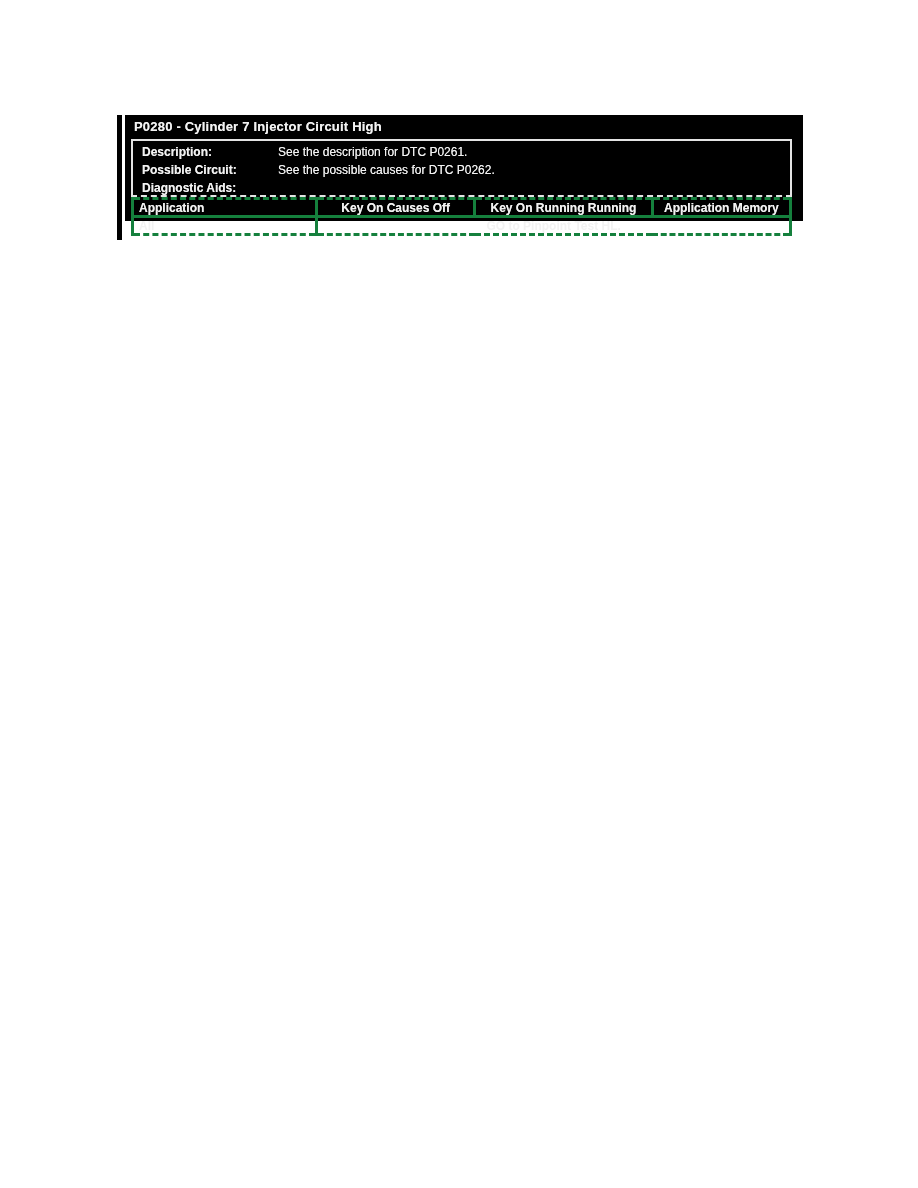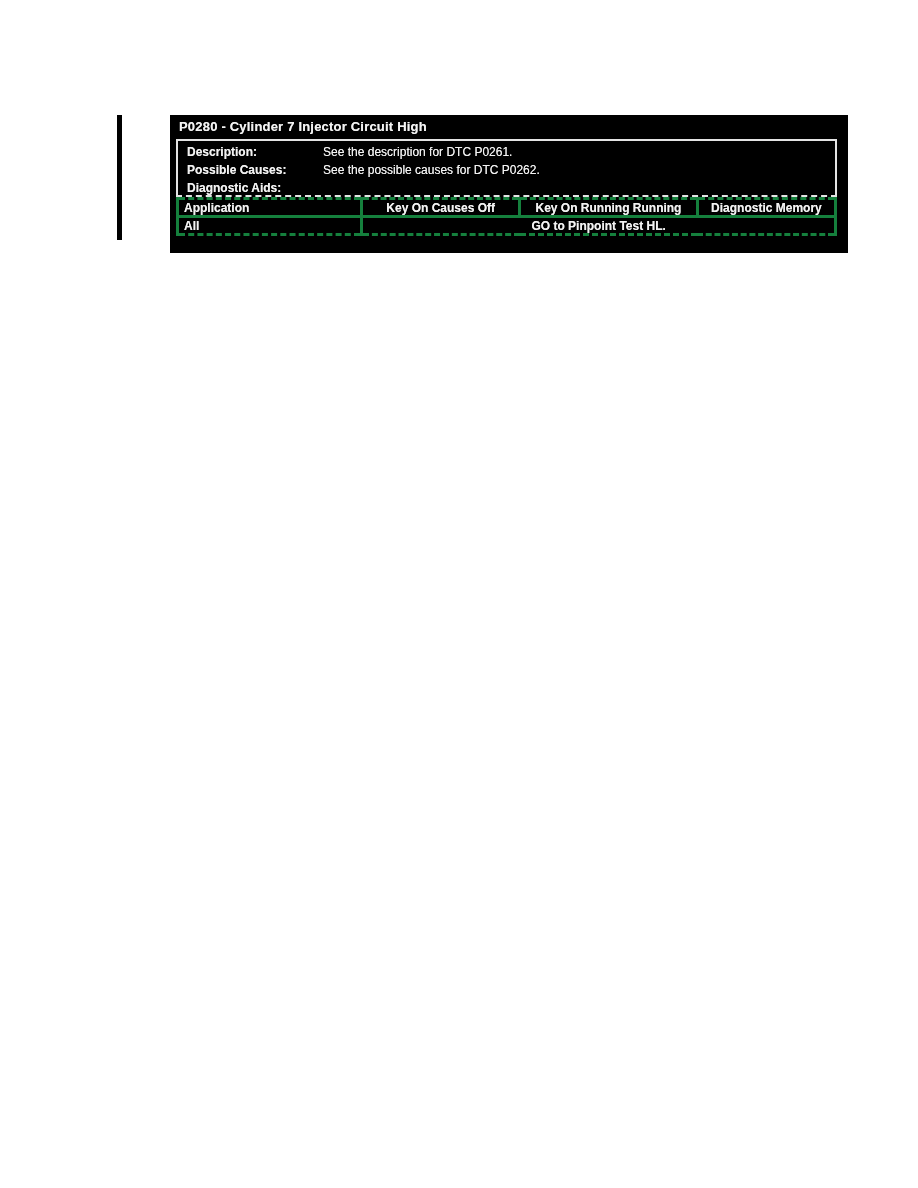--- a/index.html
+++ b/index.html
@@ -22,27 +22,26 @@
     height: 125px;
     background: #000000;
   }
 
   
   .dtc-panel {
     position: absolute;
     left: 125px;
     top: 115px;
     width: 678px;
-    height: 138px;
+    height: 106px;
     background: #000000;
     color: #f2f2f2;
     box-sizing: border-box;
     
     text-shadow: 0 0 0.6px rgba(255,255,255,0.7);
-    margin-left: 45px;
   }
 
   .dtc-title {
     height: 24px;
     line-height: 24px;
     padding-left: 9px;
     font-size: 13px;
     font-weight: bold;
     letter-spacing: 0.2px;
     white-space: nowrap;
@@ -124,42 +123,42 @@
 <div class="dtc-panel">
 
   <div class="dtc-title">P0280 - Cylinder 7 Injector Circuit High</div>
 
   <div class="info-box">
     <div class="info-row">
       <span class="info-label">Description:</span>
       <span class="info-value">See the description for DTC P0261.</span>
     </div>
     <div class="info-row">
-      <span class="info-label">Possible Causes:</span>
+      <span class="info-label">Possible Circuit:</span>
       <span class="info-value">See the possible causes for DTC P0262.</span>
     </div>
     <div class="info-row">
       <span class="info-label">Diagnostic Aids:</span>
       <span class="info-value"></span>
     </div>
   </div>
 
   <table class="app-table">
     <colgroup>
       <col class="col-application">
       <col class="col-keyoff">
       <col class="col-keyrun">
       <col class="col-contmem">
     </colgroup>
     <tbody>
         <tr>
       <th class="first">Application</th>
       <th>Key On Causes Off</th>
       <th>Key On Running Running</th>
-      <th>Diagnostic Memory</th>
+      <th>Application Memory</th>
     </tr>
     <tr>
       <td class="first">All</td>
       <td colspan="3">GO to Pinpoint Test HL.</td>
     </tr>
   </tbody>
     </table>
 
 </div>
 

